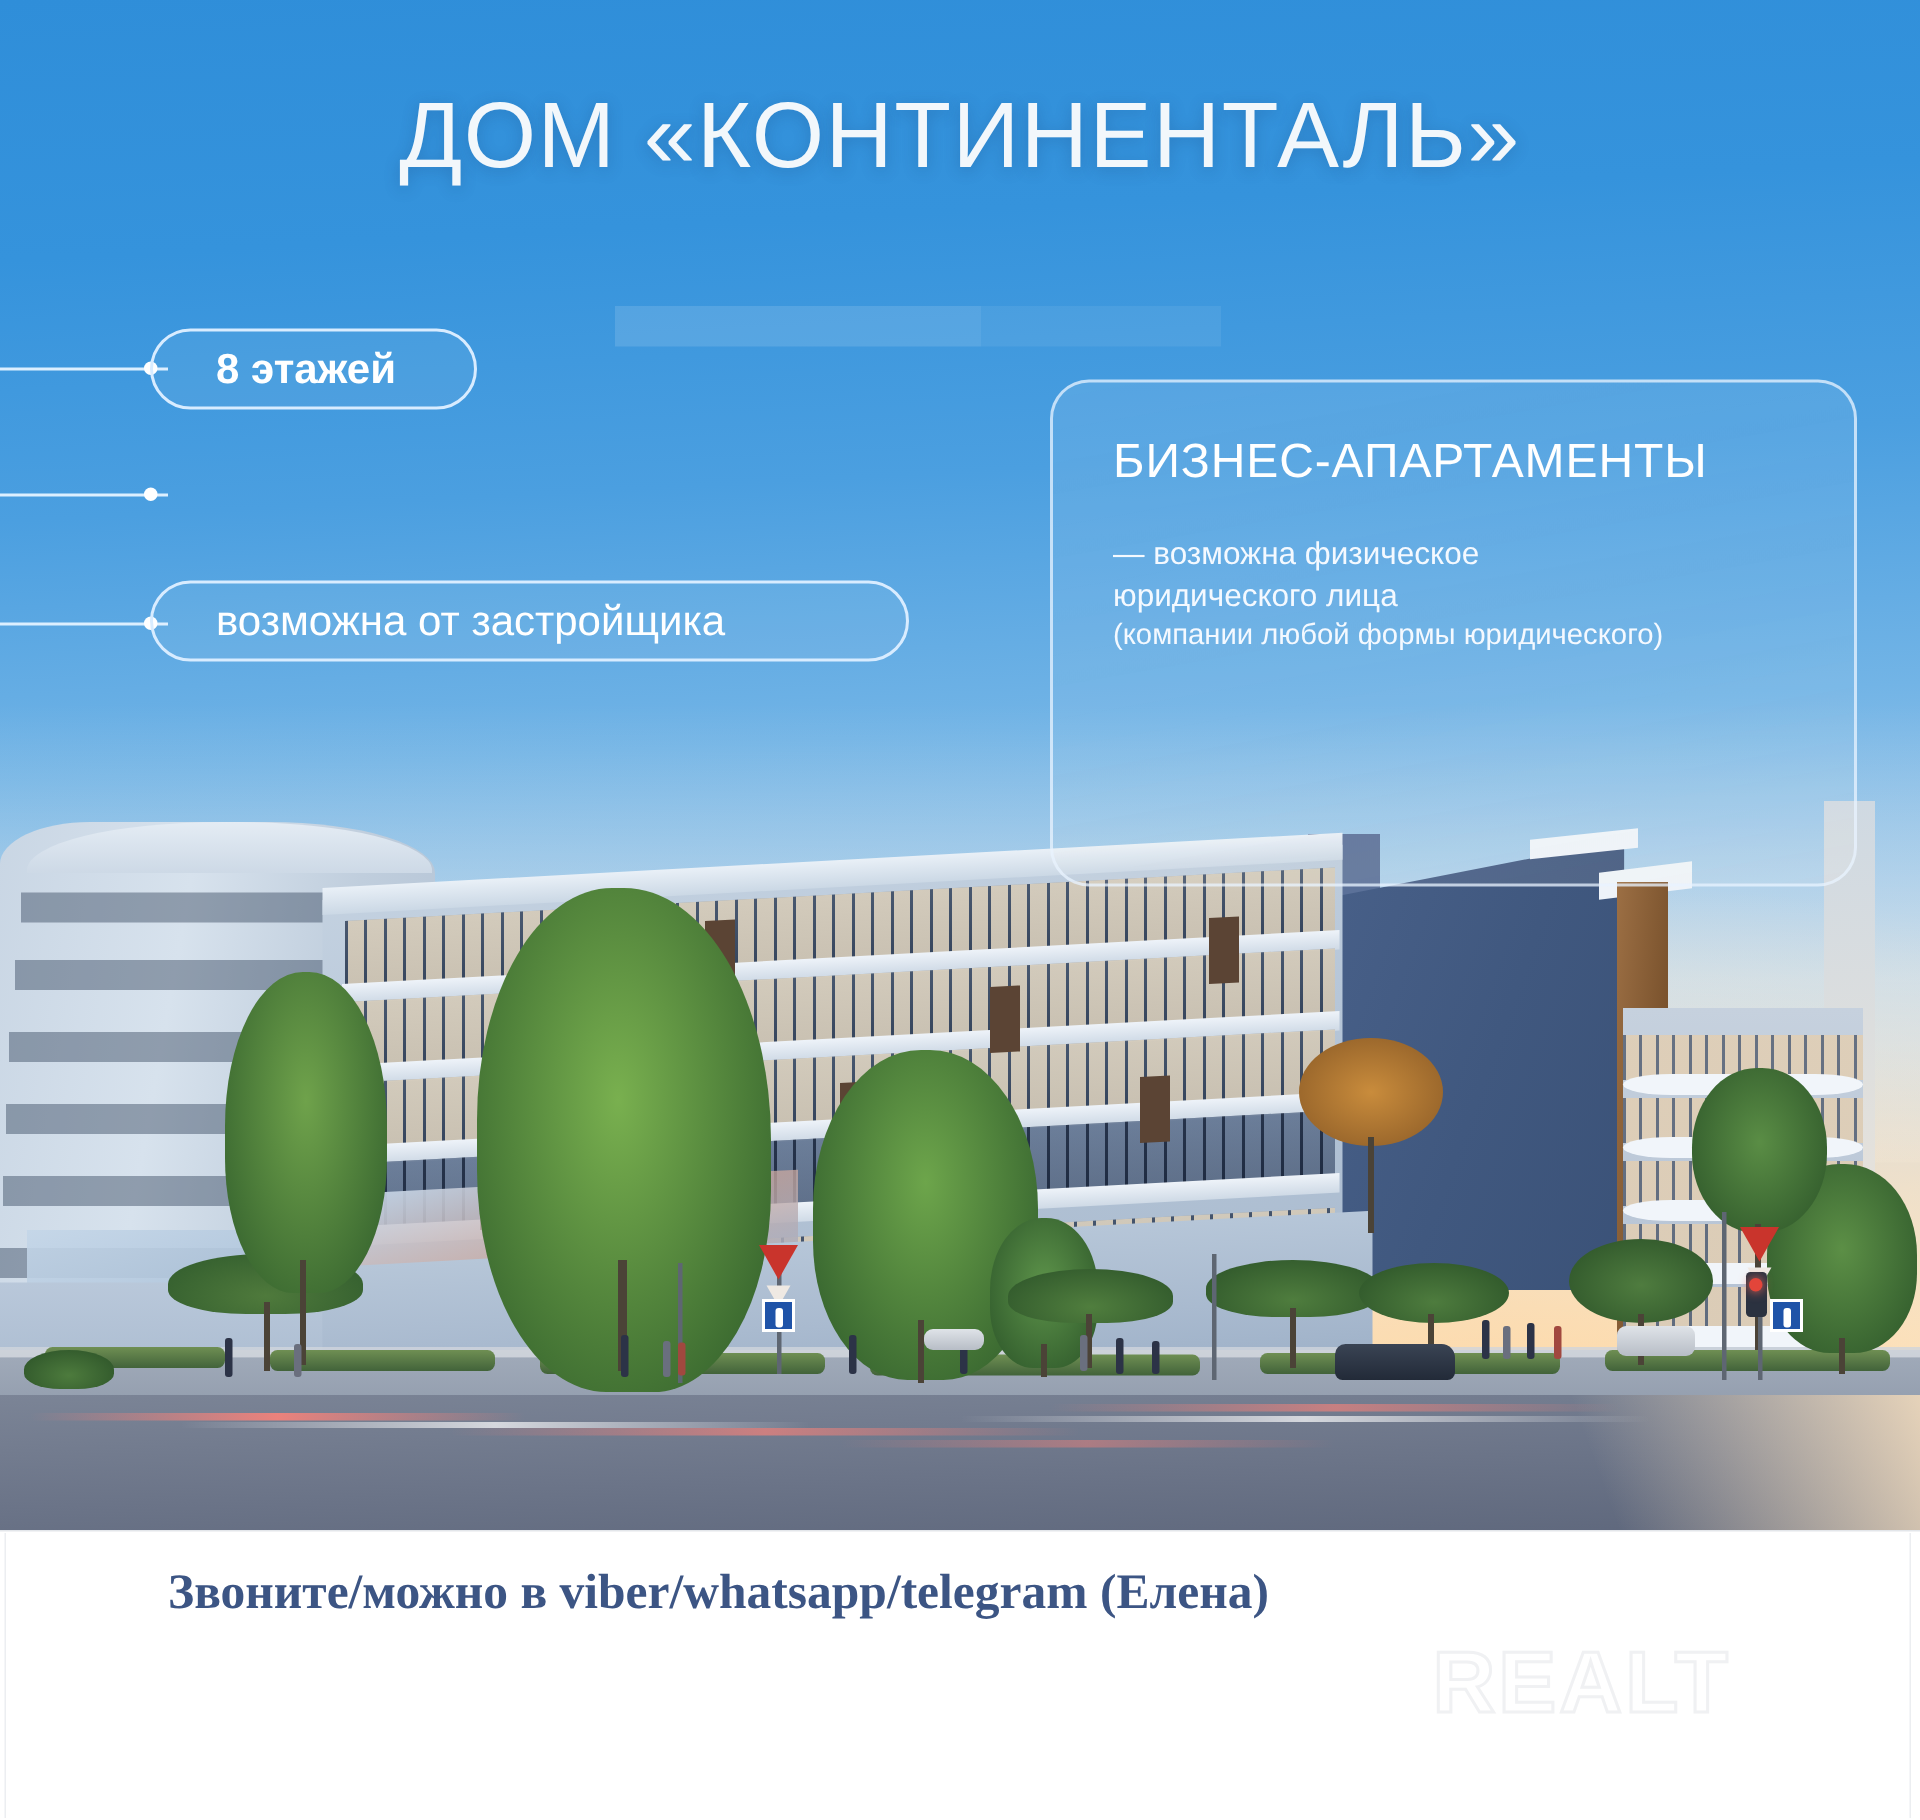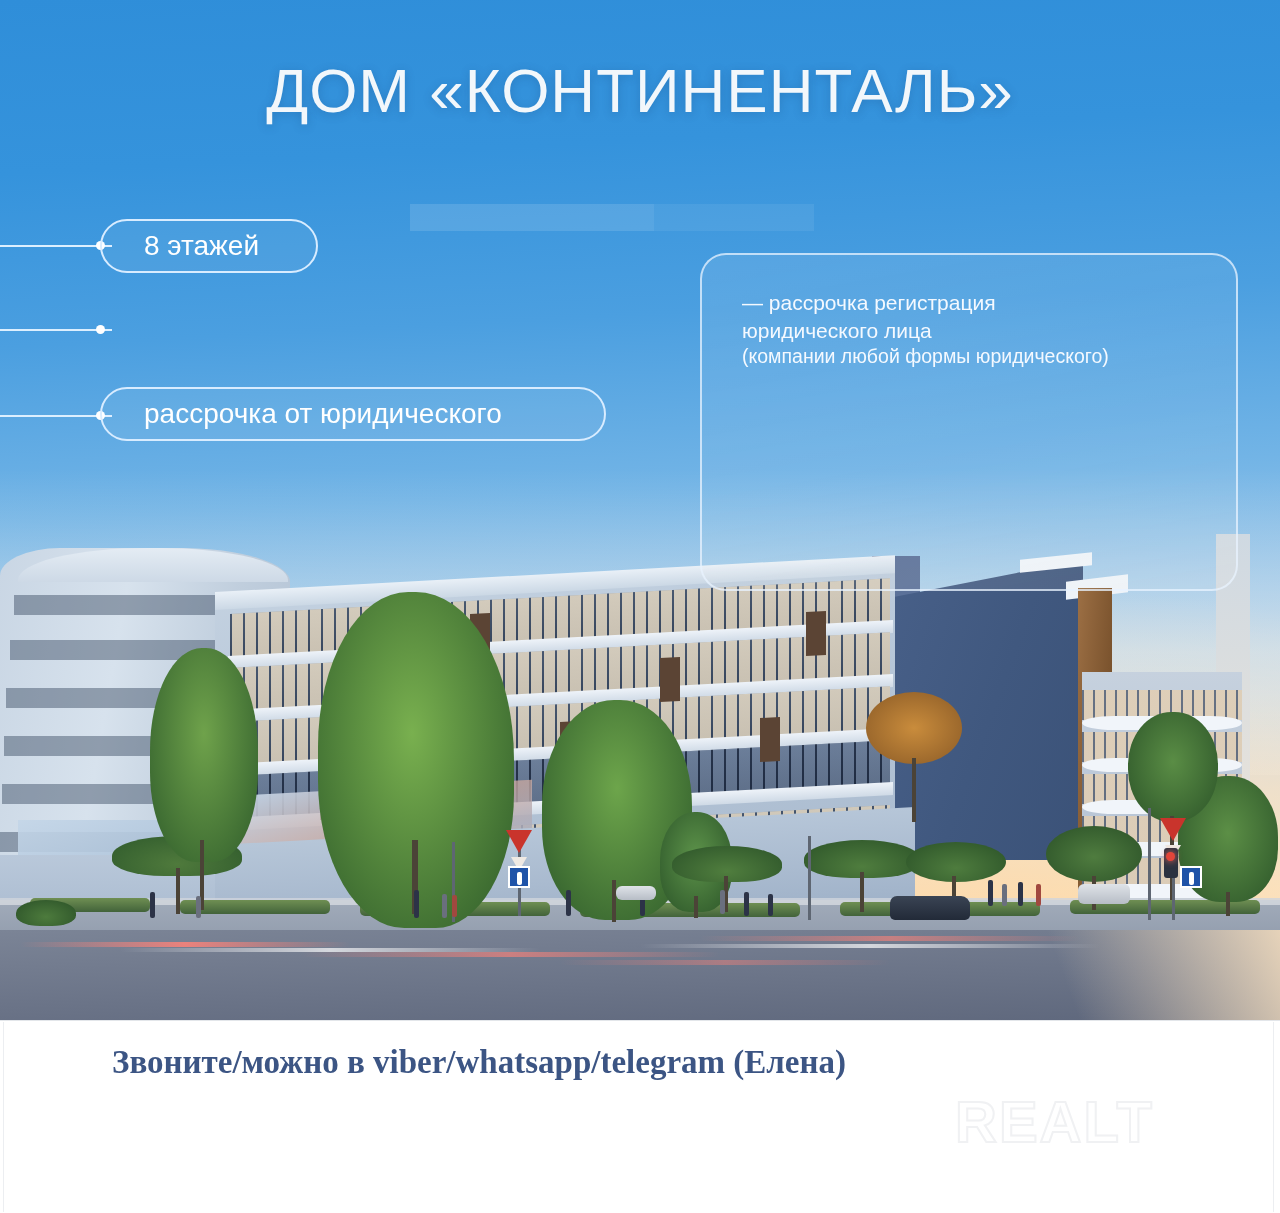--- a/index.html
+++ b/index.html
@@ -36,21 +36,21 @@
     display:flex;align-items:center;justify-content:center;}
   .banner-text{font-family:"Liberation Serif",serif;font-weight:700;font-size:31px;
     color:#ffffff;letter-spacing:.4px;white-space:nowrap;}
 
   
   .pill{position:absolute;height:54px;border:2px solid #d8ecff;border-radius:28px;
     display:flex;align-items:center;box-sizing:border-box;padding:0 26px 0 42px;
     color:#ffffff;font-size:28px;font-weight:400;white-space:nowrap;
     background:rgba(255,255,255,.06);}
   .pill .sup{font-size:17px;vertical-align:super;margin-left:1px;}
-  .pill-1{left:100px;top:219px;width:218px;}
+  .pill-1{left:100px;top:219px;width:218px;font-weight:bold;}
   .pill-2{left:100px;top:301px;width:388px;}
   .pill-3{left:100px;top:387px;width:506px;}
 
   .lead{position:absolute;height:2px;background:#dcefff;left:0;}
   .lead-1{top:245px;width:112px;}
   .lead-2{top:329px;width:112px;}
   .lead-3{top:415px;width:112px;}
   .dot{position:absolute;width:9px;height:9px;border-radius:50%;background:#ffffff;}
   .dot-1{left:96px;top:241px;}
   .dot-2{left:96px;top:325px;}
@@ -409,28 +409,29 @@
     <div class="pill pill-1">
       <span>8 этажей</span>
     </div>
 
     <div class="lead lead-2"></div>
     <div class="dot dot-2"></div>
 
     <div class="lead lead-3"></div>
     <div class="dot dot-3"></div>
     <div class="pill pill-3">
-      <span>рассрочка от юридического</span>
+      <span>возможна от застройщика</span>
     </div>
 
     <div class="info-panel">
+      <div class="info-title">БИЗНЕС-АПАРТАМЕНТЫ</div>
 
 
       <div class="info-block">
-        <div class="info-line">— рассрочка регистрация</div>
+        <div class="info-line">— возможна физическое</div>
         <div class="info-line">юридического лица</div>
         <div class="info-line small">(компании любой формы юридического)</div>
       </div>
     </div>
 
   </div>
 
   <div class="bottom">
     <div class="bottom-inner"></div>
   </div>

